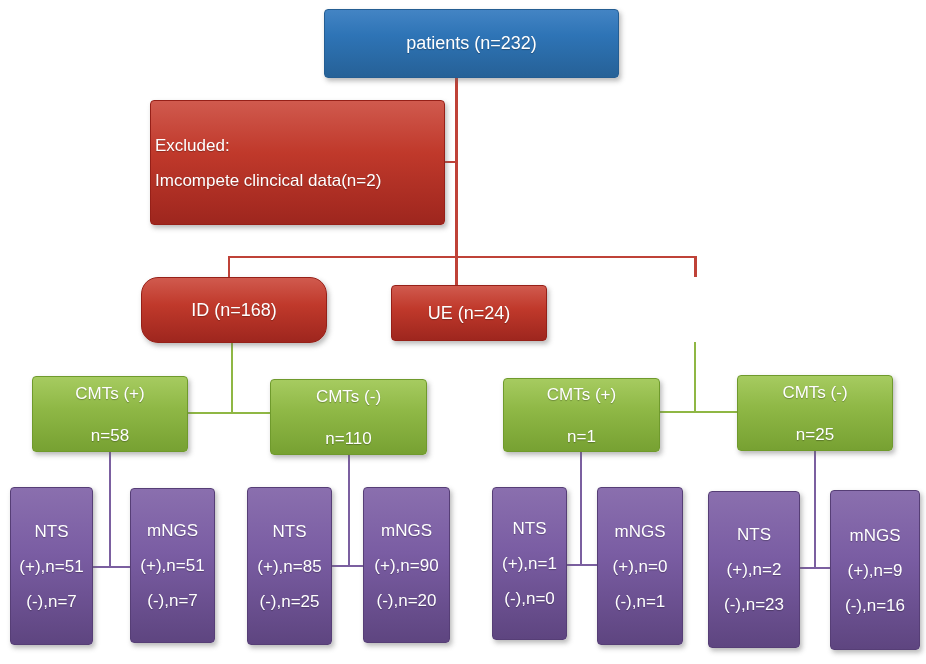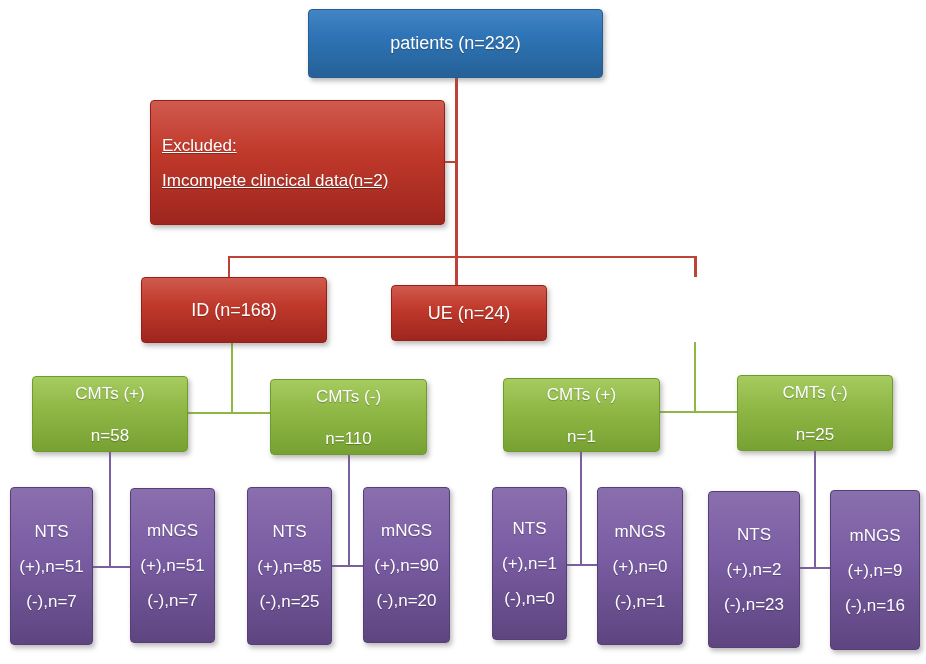--- a/index.html
+++ b/index.html
@@ -48,23 +48,22 @@
   .box-purple {
     background: linear-gradient(180deg, #8a6fae 0%, #7a5da3 42%, #5e4580 100%);
     border: 1px solid #563e76;
     font-size: 17px;
     justify-content: center;
   }
 
   .box-excluded {
     align-items: flex-start;
     text-align: right;
-    padding-left: 11px;
+    padding-left: 4px;
     font-size: 17px;
-    text-decoration: underline;
   }
 
   .line { position: absolute; }
   .line-red    { background: #bf4238; }
   .line-green  { background: #8fb744; }
   .line-purple { background: #7b5fa0; }
 </style>
 </head>
 <body>
 
@@ -83,30 +82,30 @@
 
   <div class="line line-purple" style="left:109px; top:452px; width:2px;  height:116px;"></div>
   <div class="line line-purple" style="left:93px;  top:566px; width:38px; height:2px;"></div>
   <div class="line line-purple" style="left:348px; top:455px; width:2px;  height:112px;"></div>
   <div class="line line-purple" style="left:332px; top:565px; width:32px; height:2px;"></div>
   <div class="line line-purple" style="left:580px; top:452px; width:2px;  height:114px;"></div>
   <div class="line line-purple" style="left:566px; top:564px; width:32px; height:2px;"></div>
   <div class="line line-purple" style="left:814px; top:451px; width:2px;  height:118px;"></div>
   <div class="line line-purple" style="left:799px; top:567px; width:32px; height:2px;"></div>
 
-  <div class="box box-blue" style="left:308px; top:9px; width:295px; height:69px;">
+  <div class="box box-blue" style="left:324px; top:9px; width:295px; height:69px;">
     <span>patients (n=232)</span>
   </div>
 
   <div class="box box-red box-excluded" style="left:150px; top:100px; width:295px; height:125px;">
     <span>Excluded:</span>
     <span>Imcompete clincical data(n=2)</span>
   </div>
 
-  <div class="box box-red" style="left:141px; top:277px; width:186px; height:66px;">
+  <div class="box box-red" style="left:141px; top:277px; width:186px; height:66px;border-radius:17px;">
     <span>ID (n=168)</span>
   </div>
   <div class="box box-red" style="left:391px; top:285px; width:156px; height:56px;">
     <span>UE (n=24)</span>
   </div>
 
   <div class="box box-green" style="left:32px; top:376px; width:156px; height:76px;">
     <span>CMTs (+)</span>
     <span>n=58</span>
   </div>

